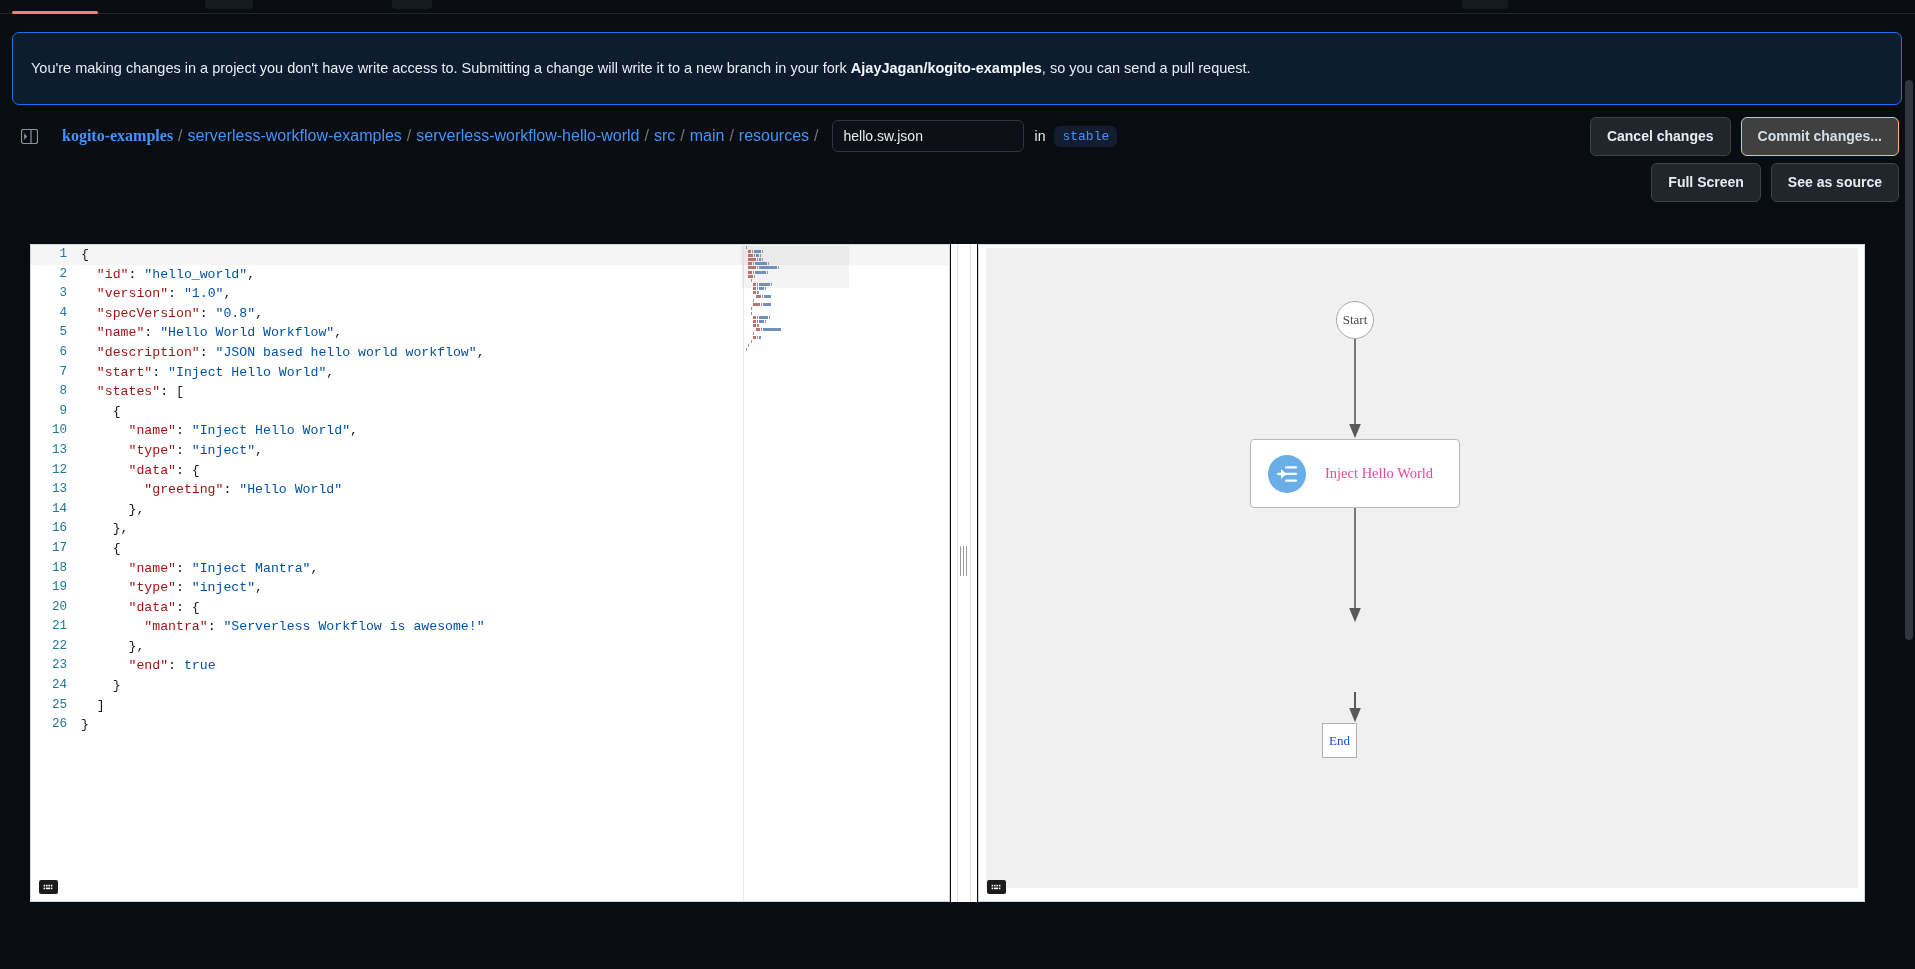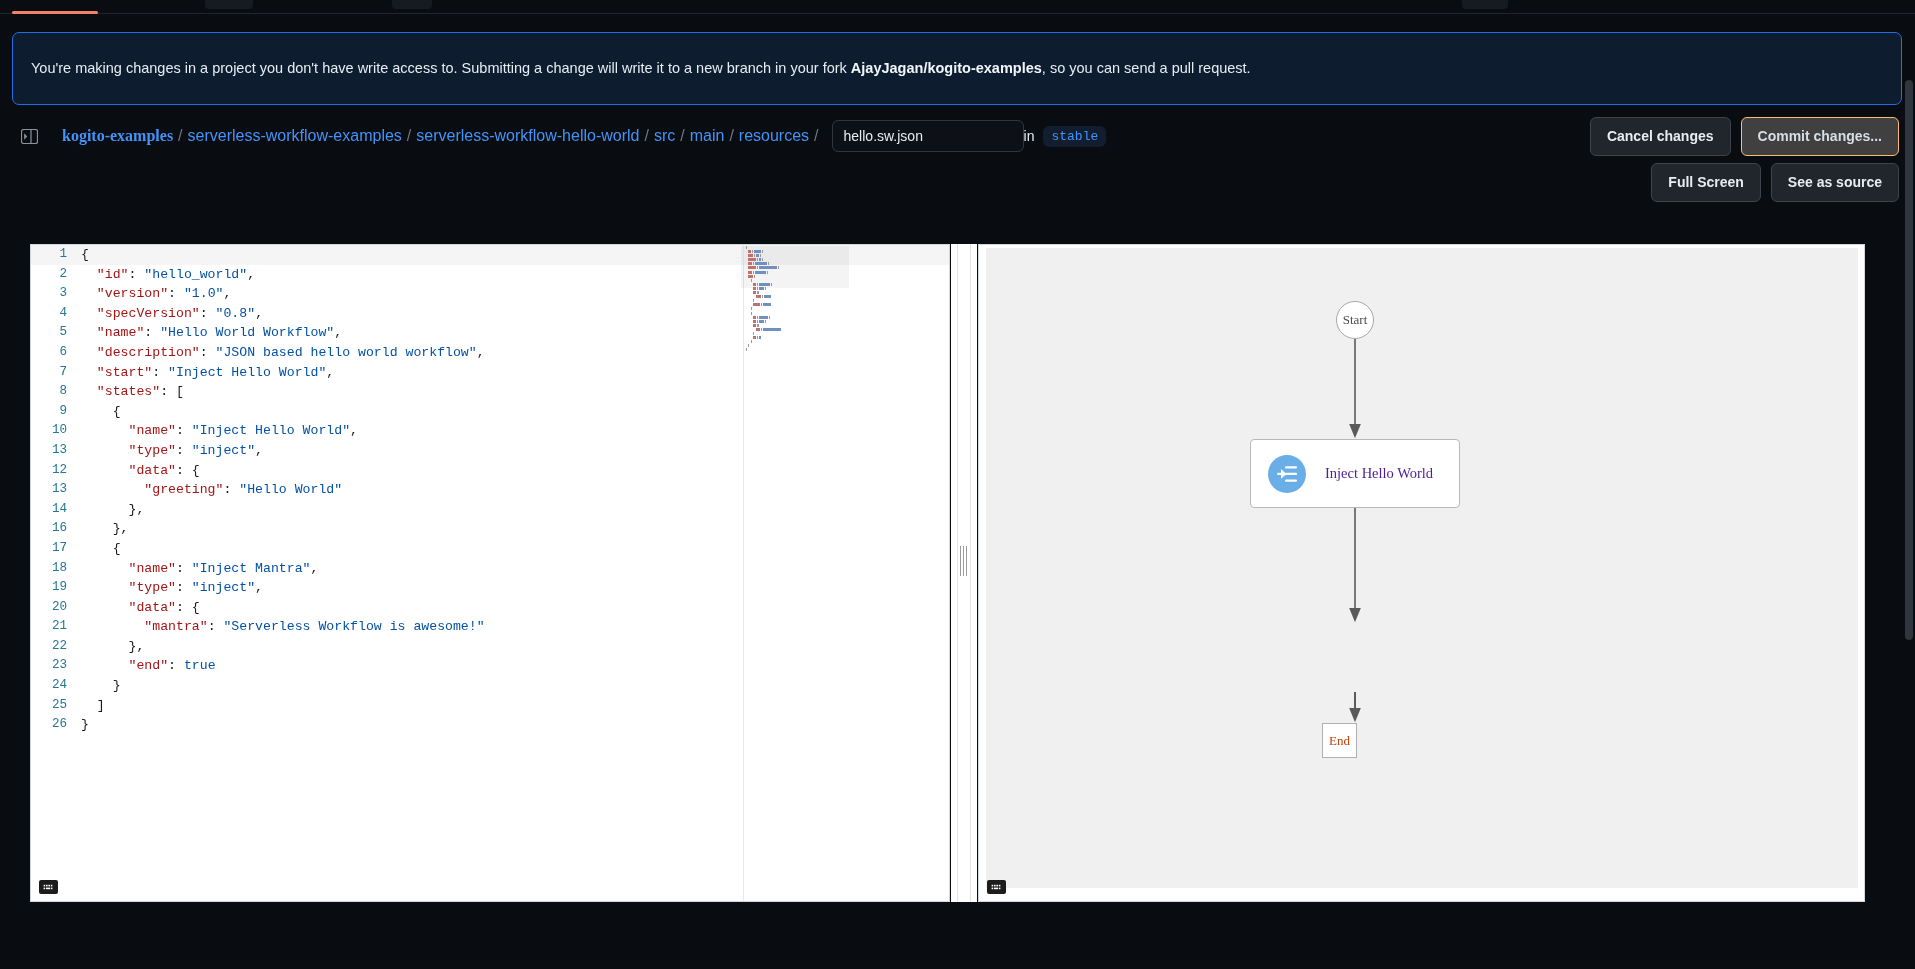--- a/index.html
+++ b/index.html
@@ -64,21 +64,21 @@
     margin-left: 8px;
     width: 192px; height: 32px;
     background: #0d1117;
     border: 1px solid #30363d;
     border-radius: 6px;
     color: #e6edf3; font-size: 14px;
     padding: 0 11px;
     font-family: "Liberation Sans", sans-serif;
     outline: none;
   }
-  .inword { color: #e6edf3; font-size: 14px; }
+  .inword { margin-left: 11px; color: #e6edf3; font-size: 14px; }
   .branch-badge {
     margin-left: 9px;
     background: #121d2f; color: #4493f8;
     font-family: "Liberation Mono", monospace; font-size: 13px;
     padding: 3px 8px; border-radius: 6px;
   }
   .hdr-actions {
     position: absolute; right: 16px; top: 115px;
     display: flex; gap: 10px; align-items: center; height: 42px;
   }
@@ -193,28 +193,28 @@
   .nb1 { top: 191px; }
   .nb2 { top: 375px; }
   .node-icon {
     width: 38px; height: 38px; border-radius: 50%;
     background: #6aaee8; margin-left: 17px;
     display: flex; align-items: center; justify-content: center;
     flex: 0 0 auto;
   }
   .node-label {
     margin-left: 19px;
-    font-family: "Liberation Serif", serif; font-size: 14.5px; color: #4c1d95;
+    font-family: "Liberation Serif", serif; font-size: 14.5px; color: #ec4899;
   }
   .node-end {
     position: absolute; left: 336px; top: 475px;
     width: 35px; height: 35px;
     background: #ffffff; border: 1px solid #b0b0b0;
     display: flex; align-items: center; justify-content: center;
-    font-family: "Liberation Serif", serif; font-size: 13px; color: #c2410c;
+    font-family: "Liberation Serif", serif; font-size: 13px; color: #1d4ed8;
     cursor: pointer;
   }
   .edge { position: absolute; left: 0; top: 0; width: 872px; height: 640px; pointer-events: none; }
   .kbd-badge2 { position: absolute; left: 8px; bottom: 7px; width: 19px; height: 14px;
     background: #1c1c1c; border-radius: 2px; display: flex; align-items: center; justify-content: center; }
 
   
   .page-scroll {
     position: absolute; right: 2px; top: 80px; width: 8px; height: 560px;
     background: #30363d; border-radius: 4px;

